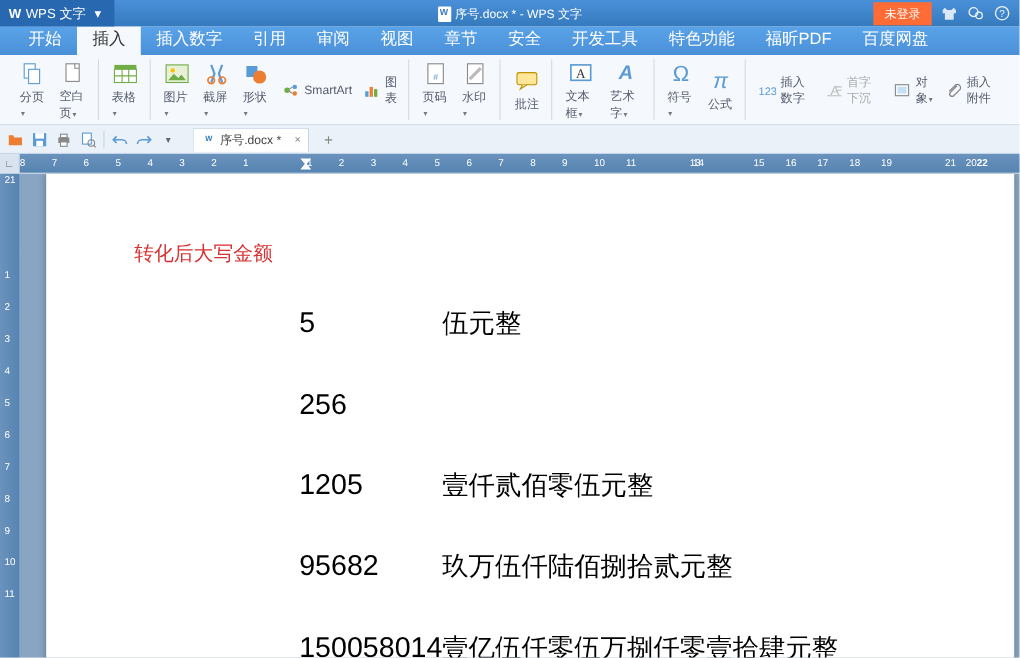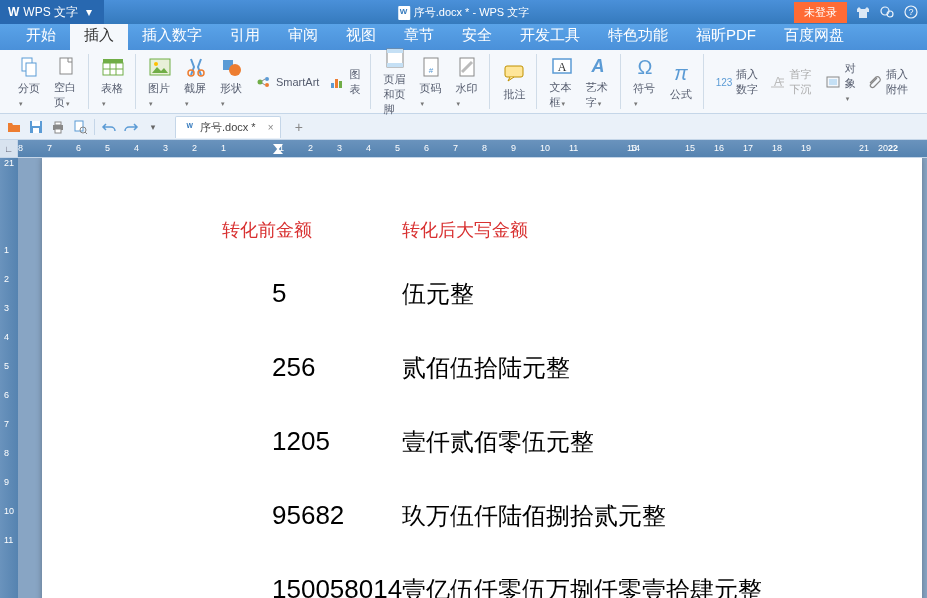--- a/index.html
+++ b/index.html
@@ -192,30 +192,20 @@
               <rect x="2" y="9" width="3" height="5" fill="#5b9bd5"></rect>
               <rect x="6" y="5" width="3" height="9" fill="#ed7d31"></rect>
               <rect x="10" y="7" width="3" height="7" fill="#70ad47"></rect>
             </svg>
           </span>
         <span>图表</span>
       </div>
     </div>
   </div>
   <div class="ribbon-group">
-    <div class="ribbon-btn">
-      <span class="icon">
-          <svg width="24" height="24" viewBox="0 0 24 24">
-            <rect x="4" y="3" width="16" height="18" fill="#fff" stroke="#888"></rect>
-            <rect x="4" y="3" width="16" height="4" fill="#c5e0f5"></rect>
-            <rect x="4" y="17" width="16" height="4" fill="#c5e0f5"></rect>
-          </svg>
-        </span>
-      <span>页眉和页脚</span>
-    </div>
     <div class="ribbon-btn">
       <span class="icon">
           <svg width="24" height="24" viewBox="0 0 24 24">
             <rect x="5" y="3" width="14" height="18" fill="#fff" stroke="#888"></rect>
             <text x="12" y="18" text-anchor="middle" fill="#5b9bd5" font-size="8">#</text>
           </svg>
         </span>
       <span><span>页码</span><span class="dropdown-arrow">▾</span></span>
     </div>
     <div class="ribbon-btn">
@@ -424,31 +414,29 @@
       <span class="tick-v" style="top: 261px;">7</span>
       <span class="tick-v" style="top: 290px;">8</span>
       <span class="tick-v" style="top: 319px;">9</span>
       <span class="tick-v" style="top: 348px;">10</span>
       <span class="tick-v" style="top: 377px;">11</span>
     </div>
   <div class="canvas">
     <div class="page">
       <div class="doc-content">
         <div class="doc-headers">
-          <div class="doc-h1">转化前金额</div>
           <div class="doc-h2">转化后大写金额</div>
         </div>
         <div id="doc-rows">
             <div class="doc-row">
               <div class="doc-col1">5</div>
               <div class="doc-col2">伍元整</div>
             </div>
             <div class="doc-row">
               <div class="doc-col1">256</div>
-              <div class="doc-col2">贰佰伍拾陆元整</div>
             </div>
             <div class="doc-row">
               <div class="doc-col1">1205</div>
               <div class="doc-col2">壹仟贰佰零伍元整</div>
             </div>
             <div class="doc-row">
               <div class="doc-col1">95682</div>
               <div class="doc-col2">玖万伍仟陆佰捌拾贰元整</div>
             </div>
             <div class="doc-row">

